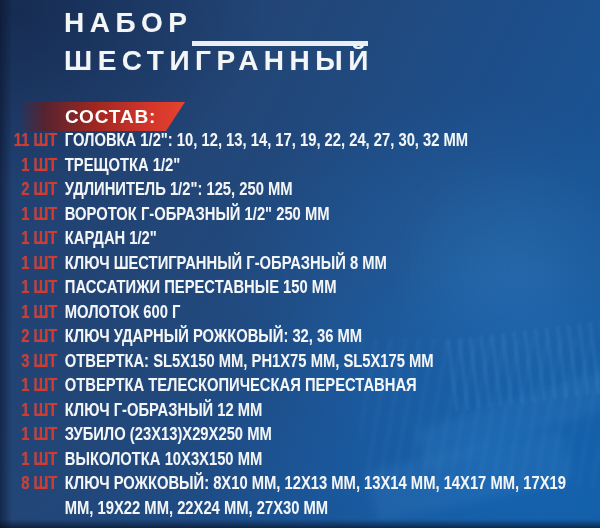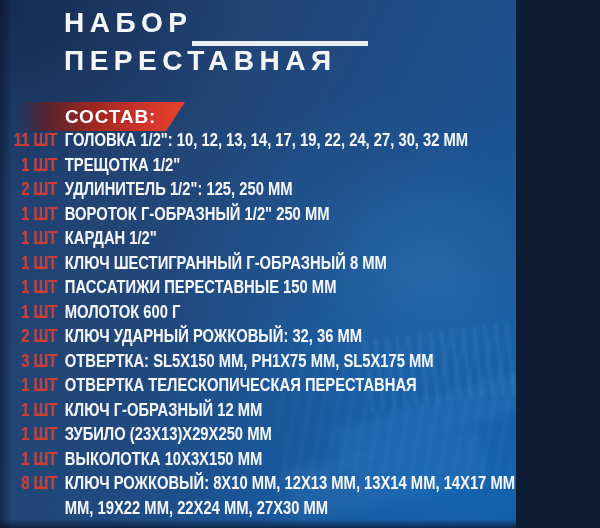--- a/index.html
+++ b/index.html
@@ -1,18 +1,18 @@
 <!DOCTYPE html>
 <html style="--accent-red: #d23b2e; --banner-red-bright: #e7432f; --text-white: #f3f5f7; --background-navy: #204070; --background-azure: #135a9f;"><head>
 <meta charset="utf-8">
 <style>
   html,body{margin:0;padding:0;background:#0c1c33;}
   *{box-sizing:border-box;}
   #page{
-    position:relative;width:516px;height:528px;overflow:hidden;
+    position:relative;width:600px;height:528px;overflow:hidden;
     font-family:"Liberation Sans","DejaVu Sans",sans-serif;
     background:
       radial-gradient(ellipse 420px 300px at 82% 88%, rgba(20,110,195,.55), rgba(20,110,195,0) 70%),
       radial-gradient(ellipse 380px 280px at 78% 52%, rgba(40,120,190,.30), rgba(40,120,190,0) 65%),
       radial-gradient(ellipse 420px 300px at 2% 2%, rgba(9,18,42,.42), rgba(9,18,42,0) 60%),
       linear-gradient(118deg, #203e6e 0%, #224677 34%, #1d4f8c 64%, #135a9f 100%);
   }
   
   .left-edge{position:absolute;left:0;top:0;width:12px;height:100%;
     background:linear-gradient(90deg, rgba(8,16,38,.55), rgba(8,16,38,0));}
@@ -65,21 +65,21 @@
   <div class="light-band"></div>
   <div class="serration"></div>
   <div class="tool-texture"></div>
   <div class="tool-shape1"></div>
   <div class="tool-shape2"></div>
   <div class="left-edge"></div>
   <div class="bottom-strip"></div>
 
   <div class="header">
     <div class="title-line">НАБОР</div>
-    <div class="title-line">ПЕРЕСТАВНАЯ</div>
+    <div class="title-line">ШЕСТИГРАННЫЙ</div>
   </div>
   <div class="underline"></div>
 
   <div class="banner">
     <span class="banner-label">СОСТАВ:</span>
   </div>
 
   <div class="list">
     <div class="row">
       <span class="qty">11 ШТ</span>

